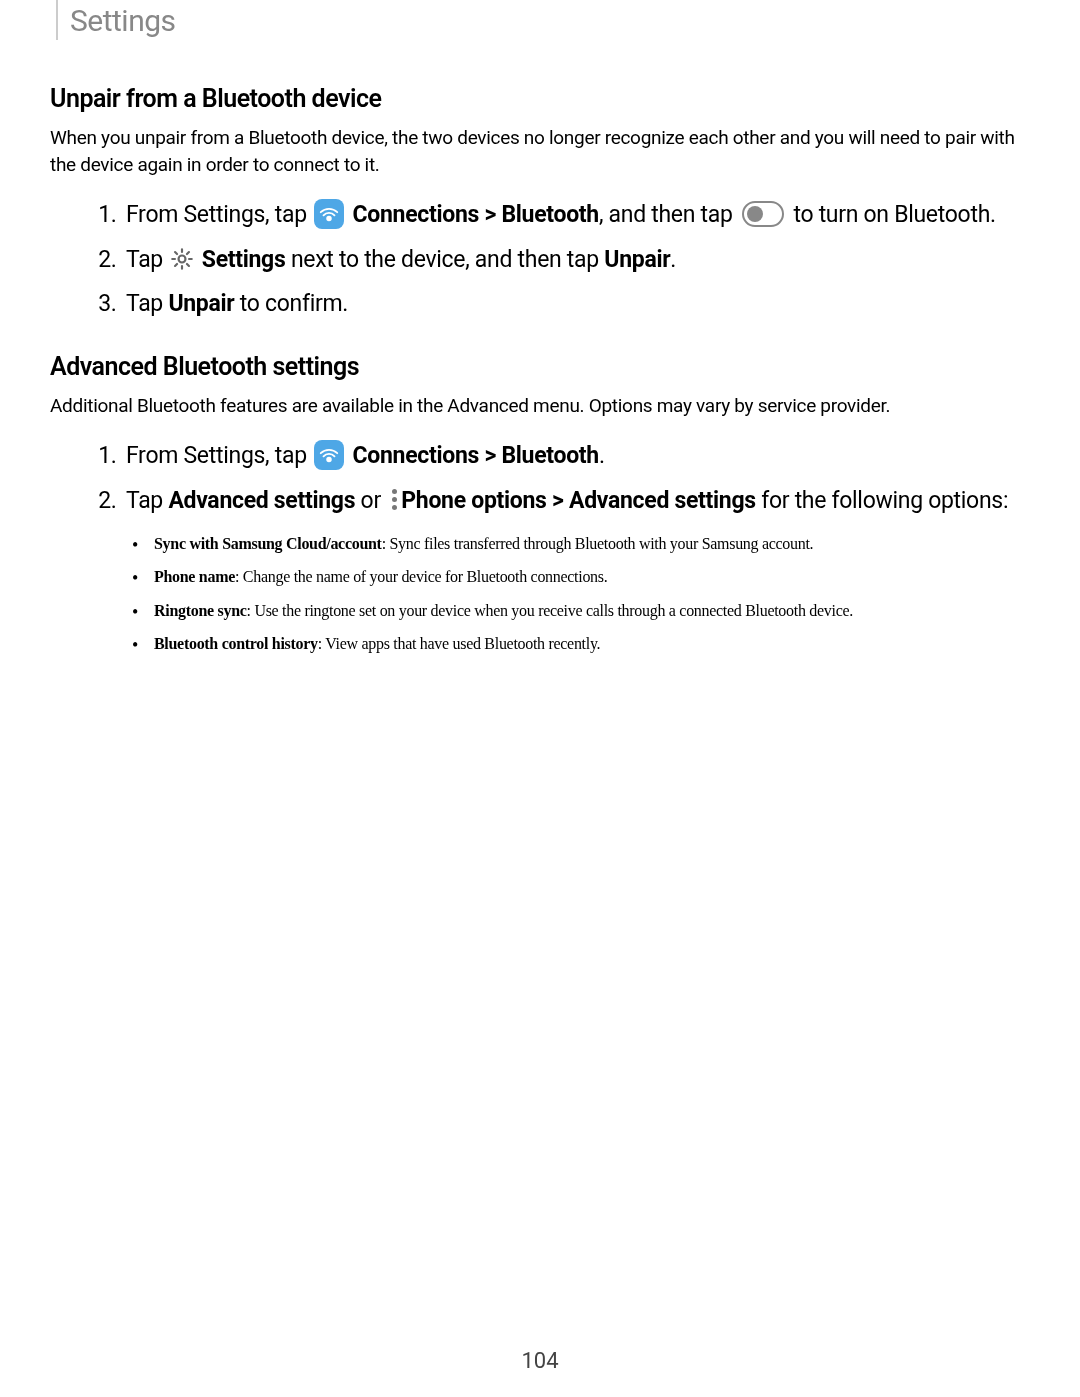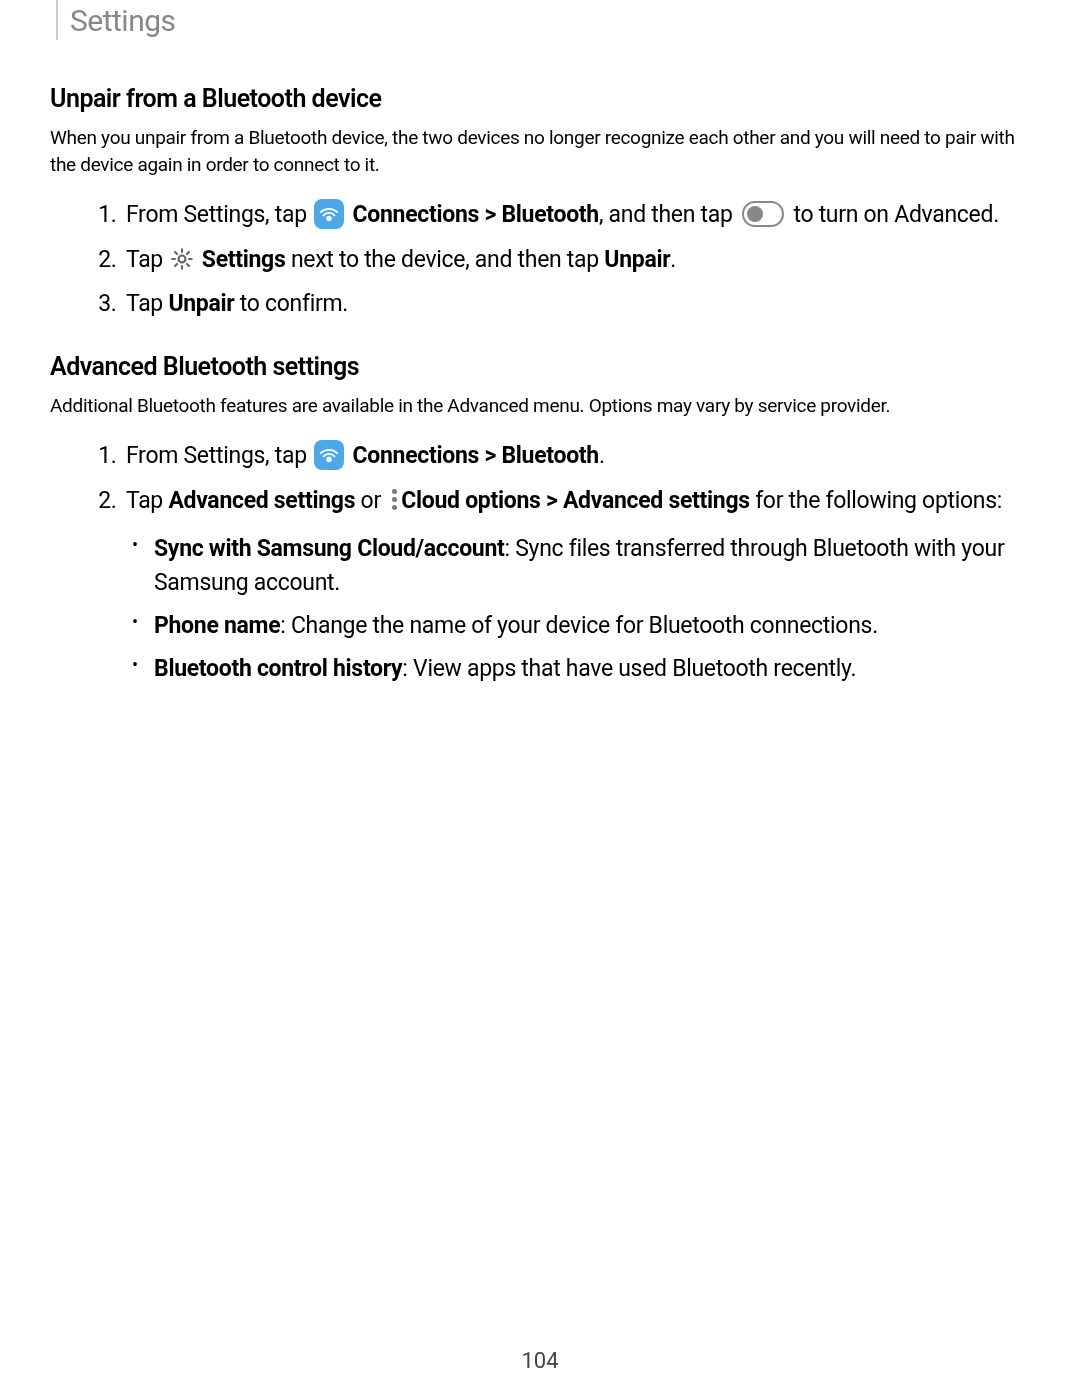--- a/index.html
+++ b/index.html
@@ -50,26 +50,27 @@
       letter-spacing: -0.3px;
       margin-bottom: 10px;
       padding-left: 4px;
     }
     ul.sub {
       list-style: none;
       padding-left: 0;
       margin-top: 14px;
     }
     ul.sub > li {
-      font-size: 23px;
+      font-size: 16px;
       line-height: 1.45;
       letter-spacing: -0.3px;
       margin-bottom: 10px;
       padding-left: 28px;
       position: relative;
+      font-family: Liberation Serif, serif;
     }
     ul.sub > li::before {
       content: "•";
       position: absolute;
       left: 6px;
       font-size: 18px;
     }
     .b { font-weight: 700; }
     .icon {
       display: inline-flex;
@@ -138,21 +139,21 @@
             <path d="M6 13.5 A8 8 0 0 1 18 13.5"></path>
             <path d="M3 10 A13 13 0 0 1 21 10"></path>
           </g>
         </svg>
       </span>
     <span class="b">Connections</span><span class="b"> &gt; </span><span class="b">Bluetooth</span><span>, and then tap </span><span class="icon icon-toggle">
         <svg viewBox="0 0 42 26">
           <rect x="1" y="1" width="40" height="24" rx="12" fill="none" stroke="#888" stroke-width="2"></rect>
           <circle cx="13" cy="13" r="8" fill="#888"></circle>
         </svg>
-      </span><span> to turn on Advanced.</span>
+      </span><span> to turn on Bluetooth.</span>
   </li>
   <li>
     <span>Tap </span><span class="icon icon-gear">
         <svg viewBox="0 0 24 24">
           <g fill="none" stroke="#666" stroke-width="2">
             <circle cx="12" cy="12" r="3.2"></circle>
             <path d="M12 3v2.5M12 18.5V21M3 12h2.5M18.5 12H21M5.6 5.6l1.8 1.8M16.6 16.6l1.8 1.8M18.4 5.6l-1.8 1.8M7.4 16.6l-1.8 1.8" stroke-linecap="round"></path>
           </g>
         </svg>
       </span>
@@ -177,23 +178,24 @@
           </g>
         </svg>
       </span>
     <span class="b">Connections</span><span class="b"> &gt; </span><span class="b">Bluetooth</span><span>.</span>
   </li>
   <li>
     <span>Tap </span><span class="b">Advanced settings</span><span> or </span><span class="icon-more">
         <span></span>
         <span></span>
         <span></span>
-      </span><span class="b">Cloud options</span><span class="b"> &gt; </span><span class="b">Advanced settings</span><span> for the following options:</span>
+      </span><span class="b">Phone options</span><span class="b"> &gt; </span><span class="b">Advanced settings</span><span> for the following options:</span>
 
     <ul class="sub">
       <li><span class="b">Sync with Samsung Cloud/account</span><span>: Sync files transferred through Bluetooth with your Samsung account.</span></li>
       <li><span class="b">Phone name</span><span>: Change the name of your device for Bluetooth connections.</span></li>
+      <li><span class="b">Ringtone sync</span><span>: Use the ringtone set on your device when you receive calls through a connected Bluetooth device.</span></li>
       <li><span class="b">Bluetooth control history</span><span>: View apps that have used Bluetooth recently.</span></li>
     </ul>
   </li>
 </ol>
 
 <div class="page-num">104</div>
 
 </body></html>

